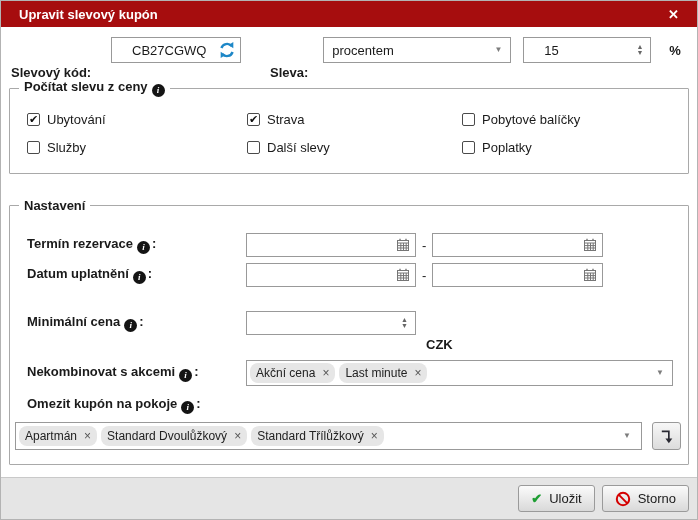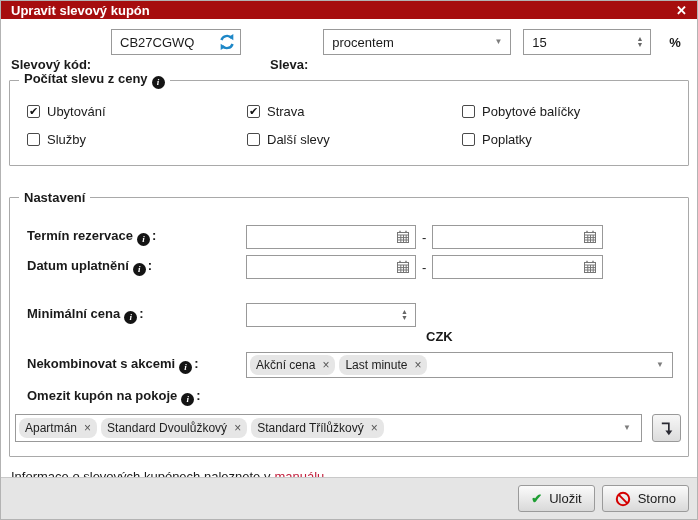--- a/index.html
+++ b/index.html
@@ -1,30 +1,30 @@
 <!DOCTYPE html>
 <html><head>
 <meta charset="utf-8">
 <style>
   * { box-sizing: border-box; margin: 0; padding: 0; }
   html,body { background:#f2f2f2; font-family:"Liberation Sans", sans-serif; }
   .dialog { position:relative; width:698px; height:520px; background:#fff;
             border:1px solid #b3b3b3; font-size:13px; color:#1a1a1a; overflow:hidden; }
 
   
-  .titlebar { height:18px; background:#a60d0e; color:#fff; display:flex; align-items:center; padding:0 10px; }
+  .titlebar { height:26px; background:#a60d0e; color:#fff; display:flex; align-items:center; padding:0 18px; }
   .titlebar .title { font-weight:bold; font-size:13px; flex:1; }
   .close-x { font-weight:bold; font-size:13px; cursor:pointer; line-height:1; }
 
   
   .row1 { display:flex; align-items:center; margin:10px 10px 0 10px; height:26px; }
   .blbl { font-weight:bold; white-space:nowrap;margin-top:44px; }
   .code-lbl { width:100px; }
   .code-wrap { position:relative; width:130px; height:26px; }
-  input.txt { width:100%; height:100%; border:1px solid #999; padding:0 26px 0 8px;
+  input.txt { width:100%; height:100%; border:1px solid #999; padding:0 26px 0 20px;
               font:13px "Liberation Sans", sans-serif; color:#1a1a1a; background:#fff; outline:none; }
   .refresh-ico { position:absolute; right:5px; top:4px; width:18px; height:18px; cursor:pointer; }
   .sleva-lbl { margin-left:29px; }
   .sel { position:relative; width:188px; height:26px; border:1px solid #999; background:#fff;
          display:flex; align-items:center; padding:0 22px 0 8px; margin-left:15px; cursor:pointer; }
   .drop-arrow { position:absolute; right:8px; top:50%; transform:translateY(-50%);
                 color:#7d7d7d; font-size:8px; line-height:1; }
   .spin-wrap { position:relative; height:26px; }
   .spin-wrap.w128 { width:128px; margin-left:12px; }
   .spin-wrap.w170 { width:170px; height:24px; }

